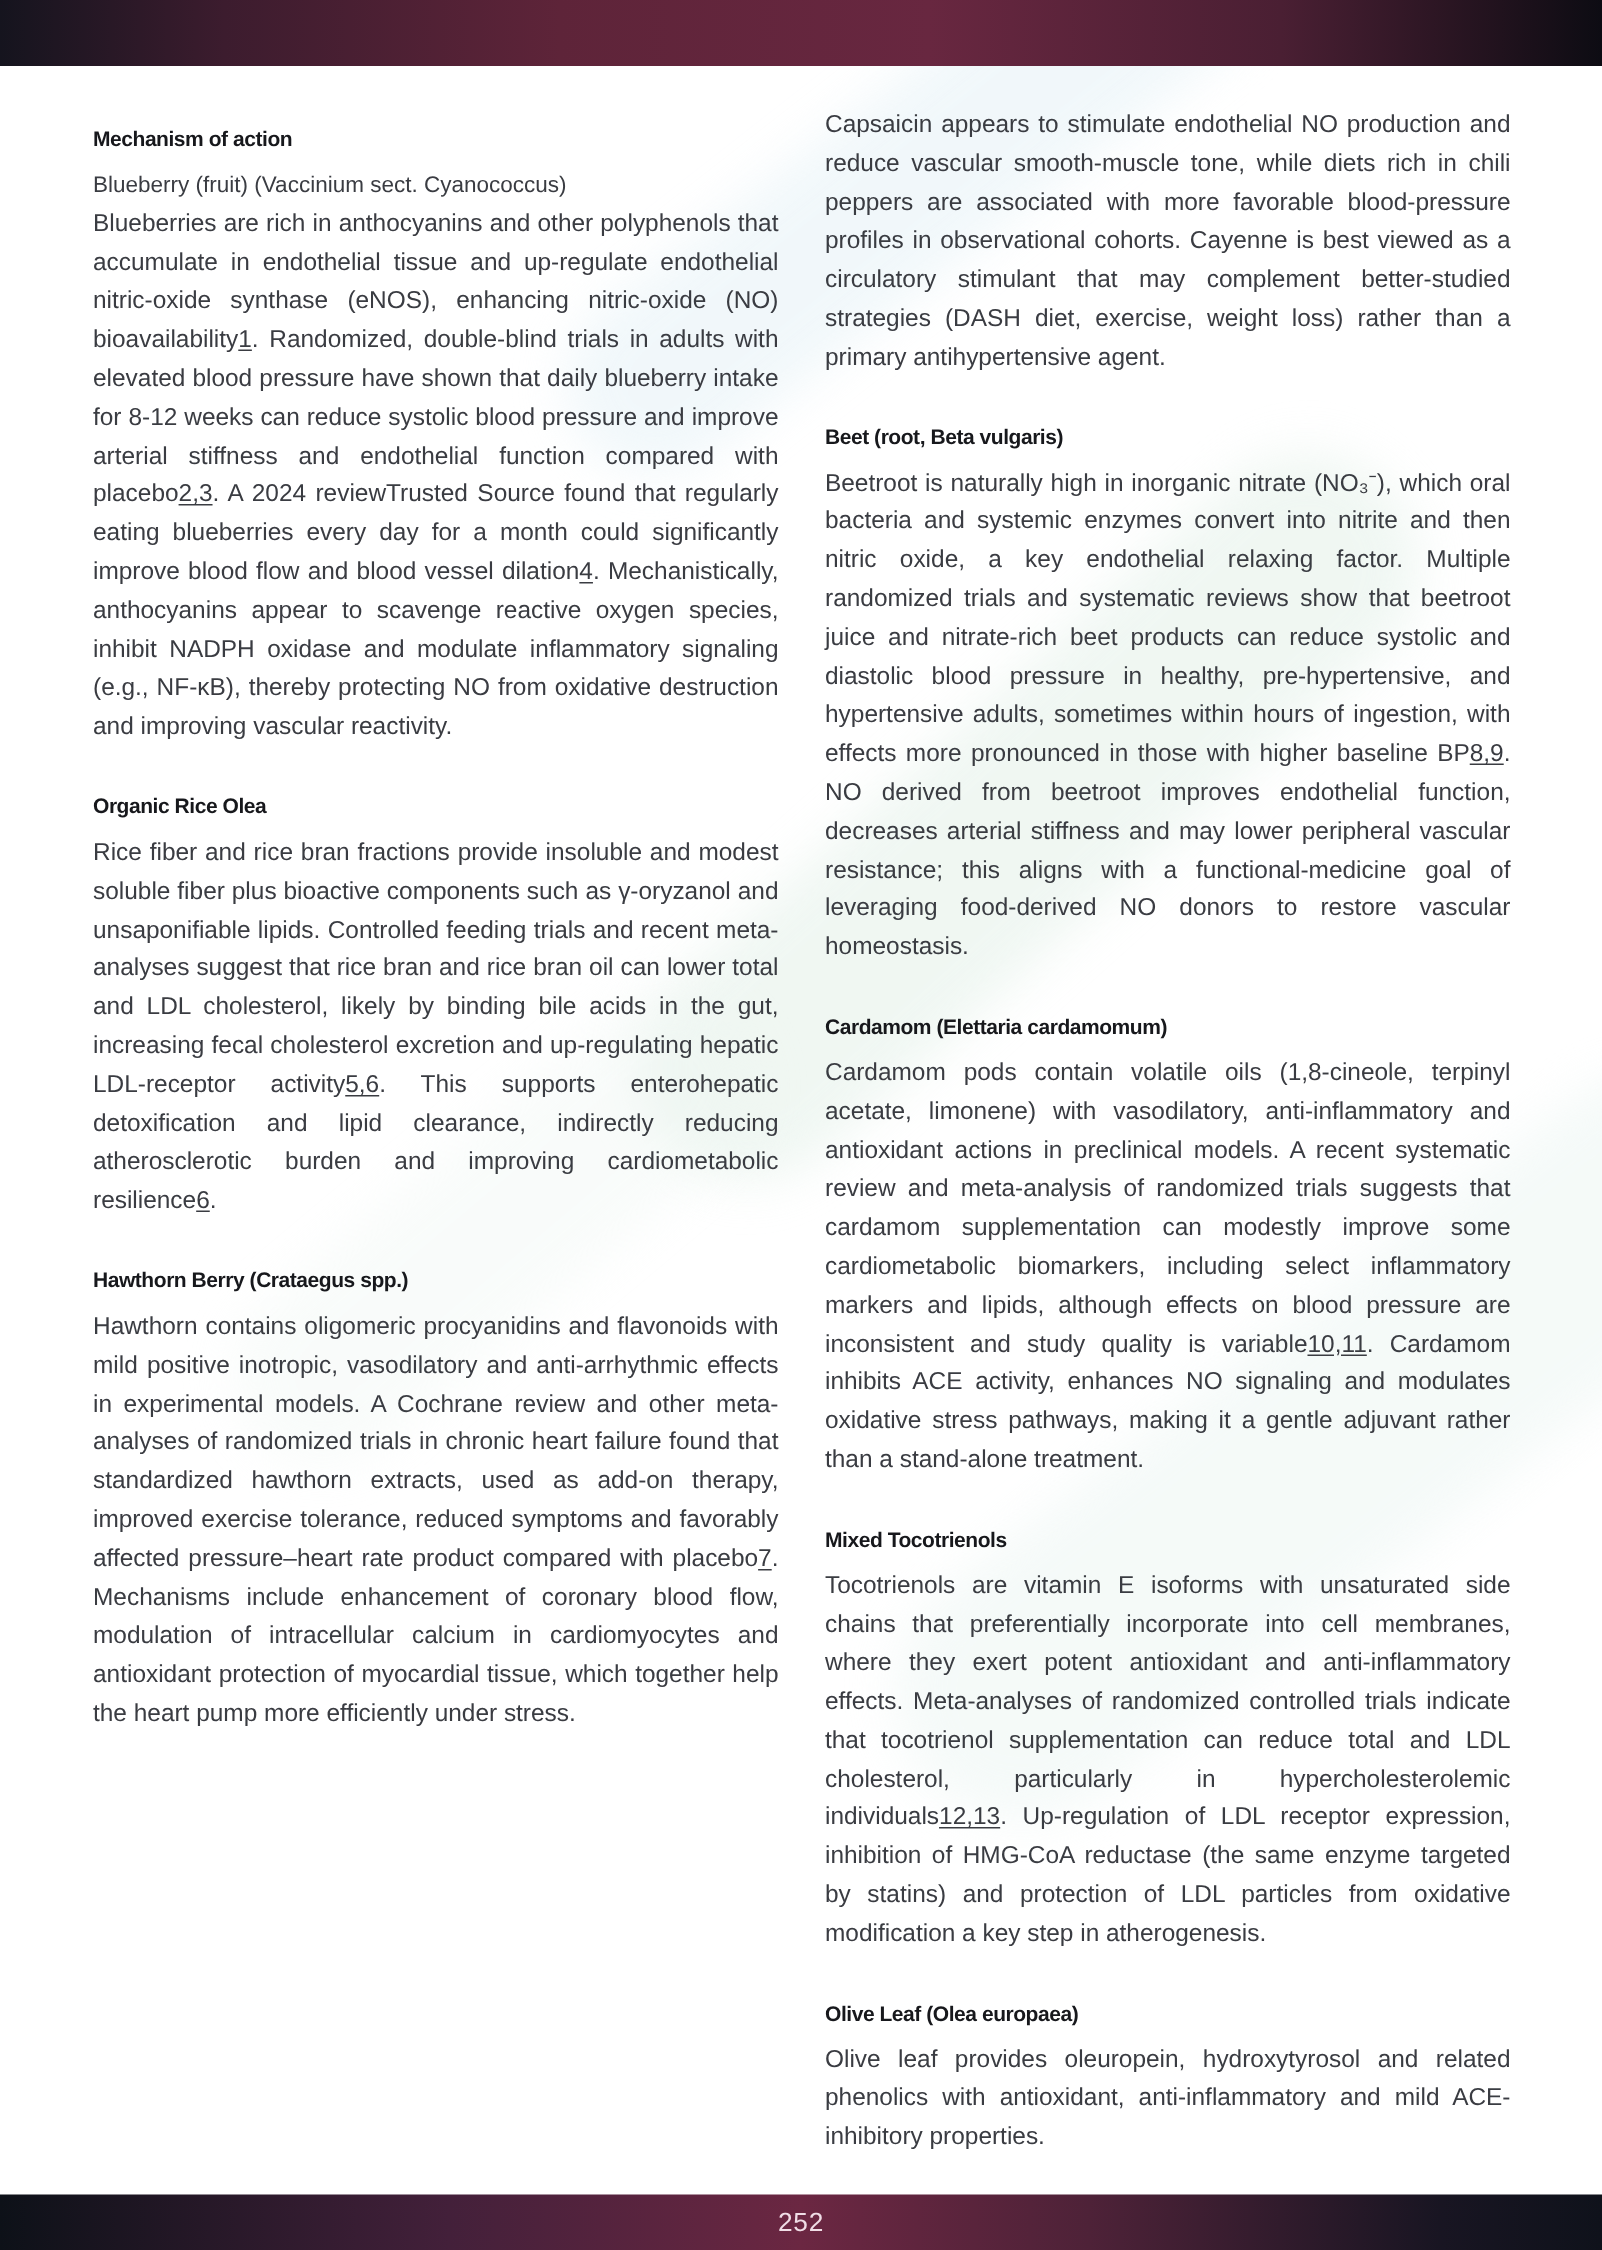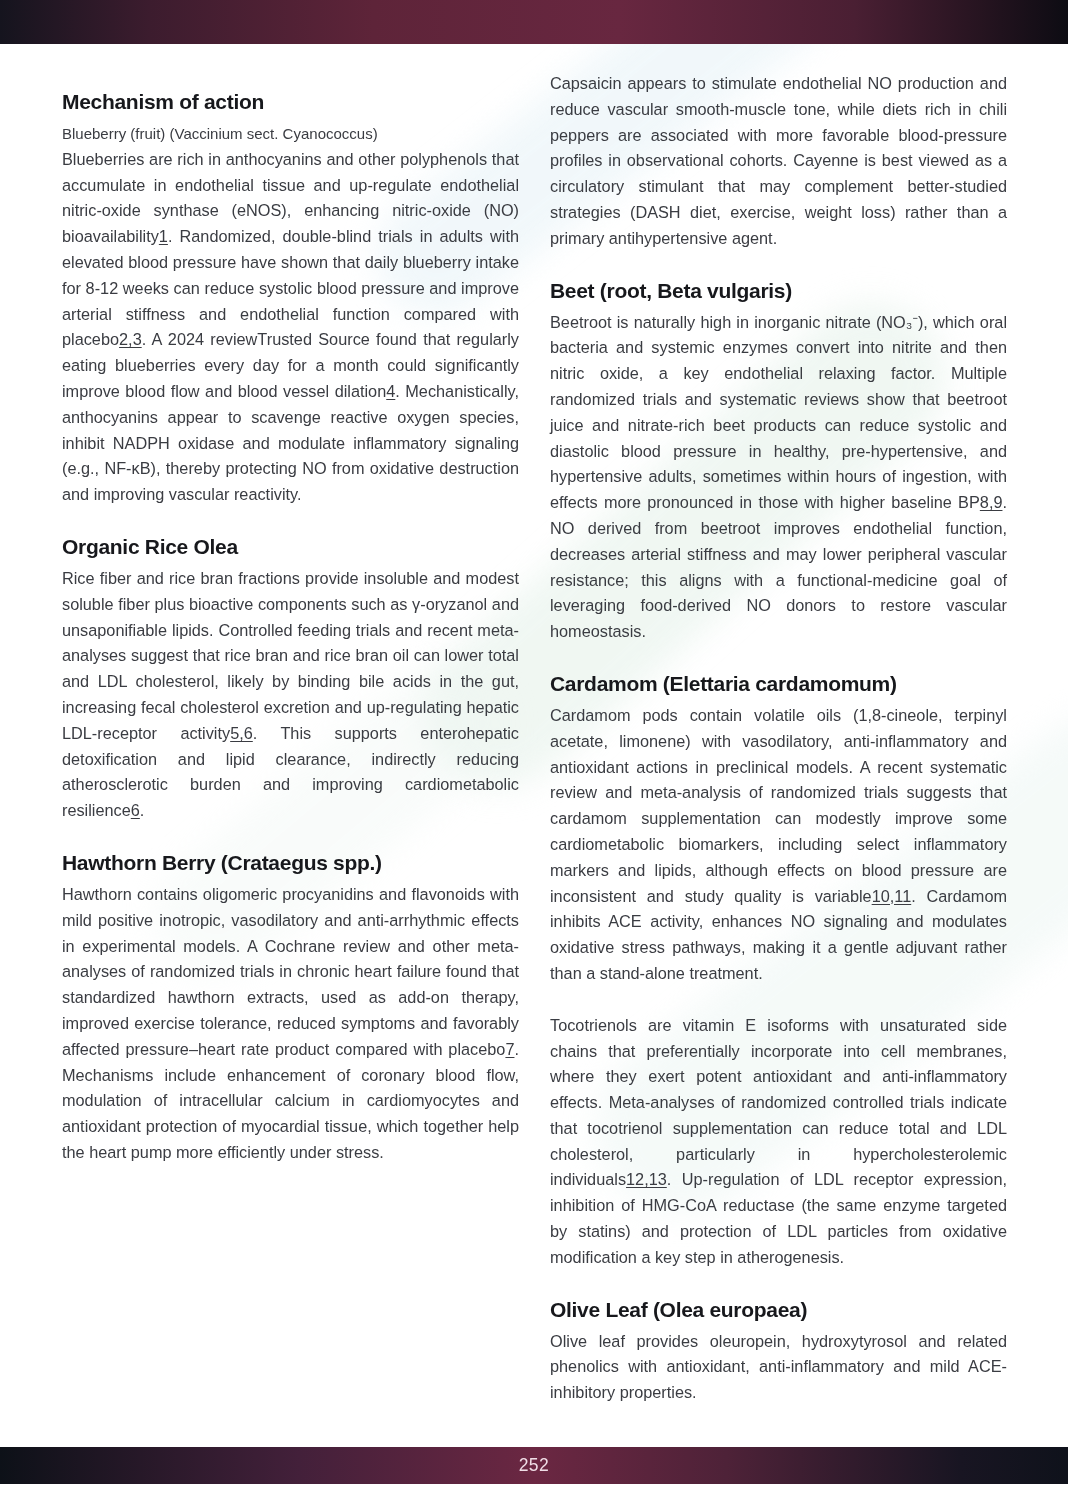--- a/index.html
+++ b/index.html
@@ -12,21 +12,21 @@
     position: relative;
     width: 1068px; height: 1500px;
     overflow: hidden;
     background: #ffffff;
   }
   .top-band {
     position: absolute; top: 0; left: 0; right: 0; height: 44px; z-index: 3;
     background: linear-gradient(90deg, #15141e 0%, #3c1c2e 14%, #5e2439 35%, #682740 58%, #4a1f33 80%, #0d0c13 100%);
   }
   .footer-band {
-    position: absolute; bottom: 16px; left: 0; right: 0; height: 37px; z-index: 3;
+    position: absolute; bottom: 0; left: 0; right: 0; height: 37px; z-index: 3;
     background: linear-gradient(90deg, #0d1118 0%, #43203a 28%, #6b2742 50%, #4e2238 68%, #181522 90%, #0f121b 100%);
     display: flex; align-items: center; justify-content: center;
   }
   .page-number {
     color: #f0dde6; font-size: 17.5px; letter-spacing: 0.5px;
   }
   .watermark {
     position: absolute; z-index: 1; pointer-events: none;
     border-radius: 90px; filter: blur(16px);
   }
@@ -34,22 +34,22 @@
   .wm-b { left: 360px; top: 470px; width: 650px; height: 150px; background: #e4f1e9; opacity: .55; transform: rotate(-42deg); }
   .wm-c { left: 540px; top: 880px; width: 700px; height: 170px; background: #e9f4f1; opacity: .45; transform: rotate(-38deg); }
   .wm-d { left: 120px; top: 760px; width: 420px; height: 120px; background: #eef6f2; opacity: .35; transform: rotate(-40deg); }
   .content {
     position: absolute; top: 71px; left: 62px; right: 61px; bottom: 40px; z-index: 2;
     display: flex; gap: 31px;
   }
   .column { flex: 1 1 0; min-width: 0; }
   .section + .section { margin-top: 26px; }
   .heading {
-    margin: 18px 0 6px 0;
-    font-size: 21px; font-weight: 700; letter-spacing: -0.3px;
+    margin: 8px 0 6px 0;
+    font-size: 14px; font-weight: 700; letter-spacing: -0.3px;
     color: #17181c; line-height: 26px;
   }
   .intro-line {
     font-size: 15px; color: #3a3c42; line-height: 25.8px;
   }
   .para {
     margin: 0;
     font-size: 16.3px; color: #3a3c42; line-height: 25.8px;
     text-align: justify; text-justify: inter-word;
   }
@@ -93,20 +93,21 @@
         </section>
         <section class="section">
           <h2 class="heading">Beet (root, Beta vulgaris)</h2>
           <p class="para"><span>Beetroot is naturally high in inorganic nitrate (NO₃⁻), which oral bacteria and systemic enzymes convert into nitrite and then nitric oxide, a key endothelial relaxing factor. Multiple randomized trials and systematic reviews show that beetroot juice and nitrate-rich beet products can reduce systolic and diastolic blood pressure in healthy, pre-hypertensive, and hypertensive adults, sometimes within hours of ingestion, with effects more pronounced in those with higher baseline BP</span><span class="ref">8,9</span><span>. NO derived from beetroot improves endothelial function, decreases arterial stiffness and may lower peripheral vascular resistance; this aligns with a functional-medicine goal of leveraging food-derived NO donors to restore vascular homeostasis.</span></p>
         </section>
         <section class="section">
           <h2 class="heading">Cardamom (Elettaria cardamomum)</h2>
           <p class="para"><span>Cardamom pods contain volatile oils (1,8-cineole, terpinyl acetate, limonene) with vasodilatory, anti-inflammatory and antioxidant actions in preclinical models. A recent systematic review and meta-analysis of randomized trials suggests that cardamom supplementation can modestly improve some cardiometabolic biomarkers, including select inflammatory markers and lipids, although effects on blood pressure are inconsistent and study quality is variable</span><span class="ref">10,11</span><span>. Cardamom inhibits ACE activity, enhances NO signaling and modulates oxidative stress pathways, making it a gentle adjuvant rather than a stand-alone treatment.</span></p>
         </section>
         <section class="section">
+          <h2 class="heading">Mixed Tocotrienols</h2>
           <p class="para"><span>Tocotrienols are vitamin E isoforms with unsaturated side chains that preferentially incorporate into cell membranes, where they exert potent antioxidant and anti-inflammatory effects. Meta-analyses of randomized controlled trials indicate that tocotrienol supplementation can reduce total and LDL cholesterol, particularly in hypercholesterolemic individuals</span><span class="ref">12,13</span><span>. Up-regulation of LDL receptor expression, inhibition of HMG-CoA reductase (the same enzyme targeted by statins) and protection of LDL particles from oxidative modification a key step in atherogenesis.</span></p>
         </section>
         <section class="section">
           <h2 class="heading">Olive Leaf (Olea europaea)</h2>
           <p class="para"><span>Olive leaf provides oleuropein, hydroxytyrosol and related phenolics with antioxidant, anti-inflammatory and mild ACE-inhibitory properties.</span></p>
         </section>
       </div>
   </main>
 
   <footer class="footer-band">

